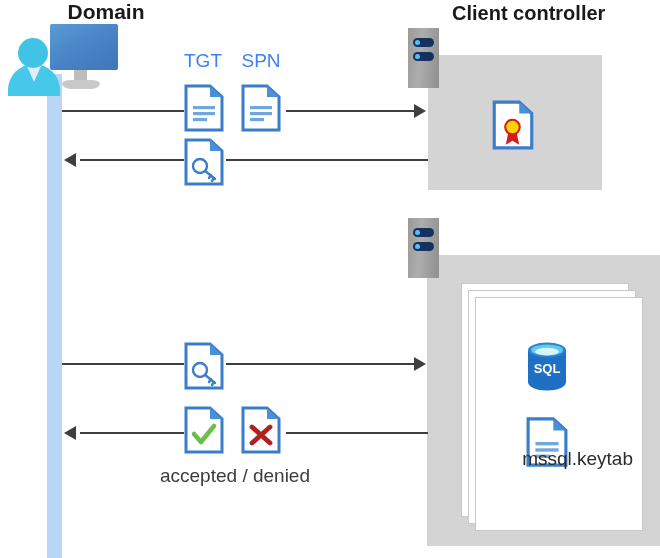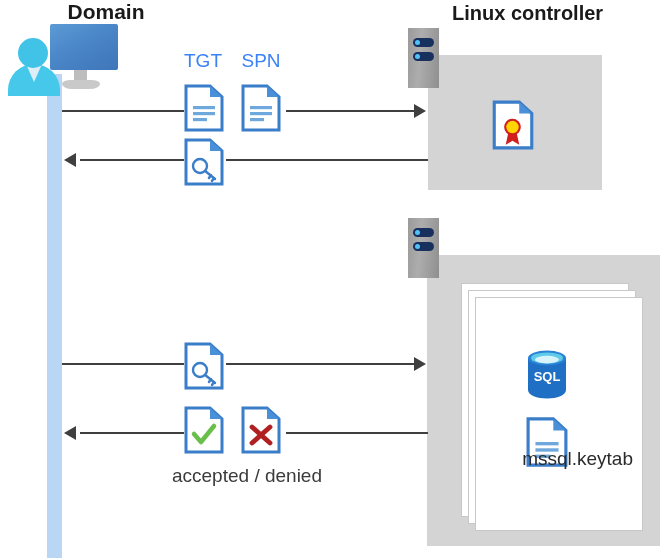--- a/index.html
+++ b/index.html
@@ -45,21 +45,21 @@
   }
 
   .label-plain {
     color: #3b82f6;
     font-size: 19px;
     text-align: center;
   }
   #tgt-label { left: 172px; top: 50px; width: 62px; }
   #spn-label { left: 230px; top: 50px; width: 62px; }
   #accepted-denied {
-    left: 132px; top: 465px; width: 230px;
+    left: 120px; top: 465px; width: 230px;
     font-size: 19px; color: #3b3b3b; text-align: center;
   }
   #keytab-label {
     left: 468px; top: 448px; width: 165px;
     font-size: 19px; color: #2b2b2b; text-align: right;
   }
 
   
   #lifeline {
     left: 47px; top: 74px; width: 15px; height: 484px;
@@ -178,21 +178,21 @@
   #doc-tgt  { left: 184px; top: 84px; }
   #doc-spn  { left: 241px; top: 84px; }
   #doc-key1 { left: 184px; top: 138px; }
   #doc-key2 { left: 184px; top: 342px; }
   #doc-ok   { left: 184px; top: 406px; }
   #doc-no   { left: 241px; top: 406px; }
   #doc-cert { left: 492px; top: 100px; width: 42px; height: 50px; }
   #doc-keytab { left: 526px; top: 416px; width: 42px; height: 52px; }
 
   
-  #sql-icon { left: 524px; top: 348px; width: 46px; height: 52px; }
+  #sql-icon { left: 524px; top: 340px; width: 46px; height: 52px; }
   #sql-icon svg { display: block; width: 100%; height: 100%; }
 </style>
 </head>
 <body>
 
 <div id="stage">
 
   <div class="abs zone" id="dc-zone"></div>
   <div class="abs zone" id="linux-zone"></div>
 
@@ -201,21 +201,21 @@
   <div class="abs" id="client-icon">
     <div class="abs monitor-screen"></div>
     <div class="abs monitor-neck"></div>
     <div class="abs monitor-base"></div>
     <div class="abs person-body"></div>
     <div class="abs person-collar"></div>
     <div class="abs person-head"></div>
   </div>
 
   <div class="abs title-bold" id="client-title">Domain</div>
-  <div class="abs title-bold" id="dc-title">Linux controller</div>
+  <div class="abs title-bold" id="dc-title">Client controller</div>
 
   <div class="abs server" id="dc-server">
     <div class="bar b1"></div>
     <div class="bar b2"></div>
   </div>
   <div class="abs server" id="linux-server">
     <div class="bar b1"></div>
     <div class="bar b2"></div>
   </div>
 

